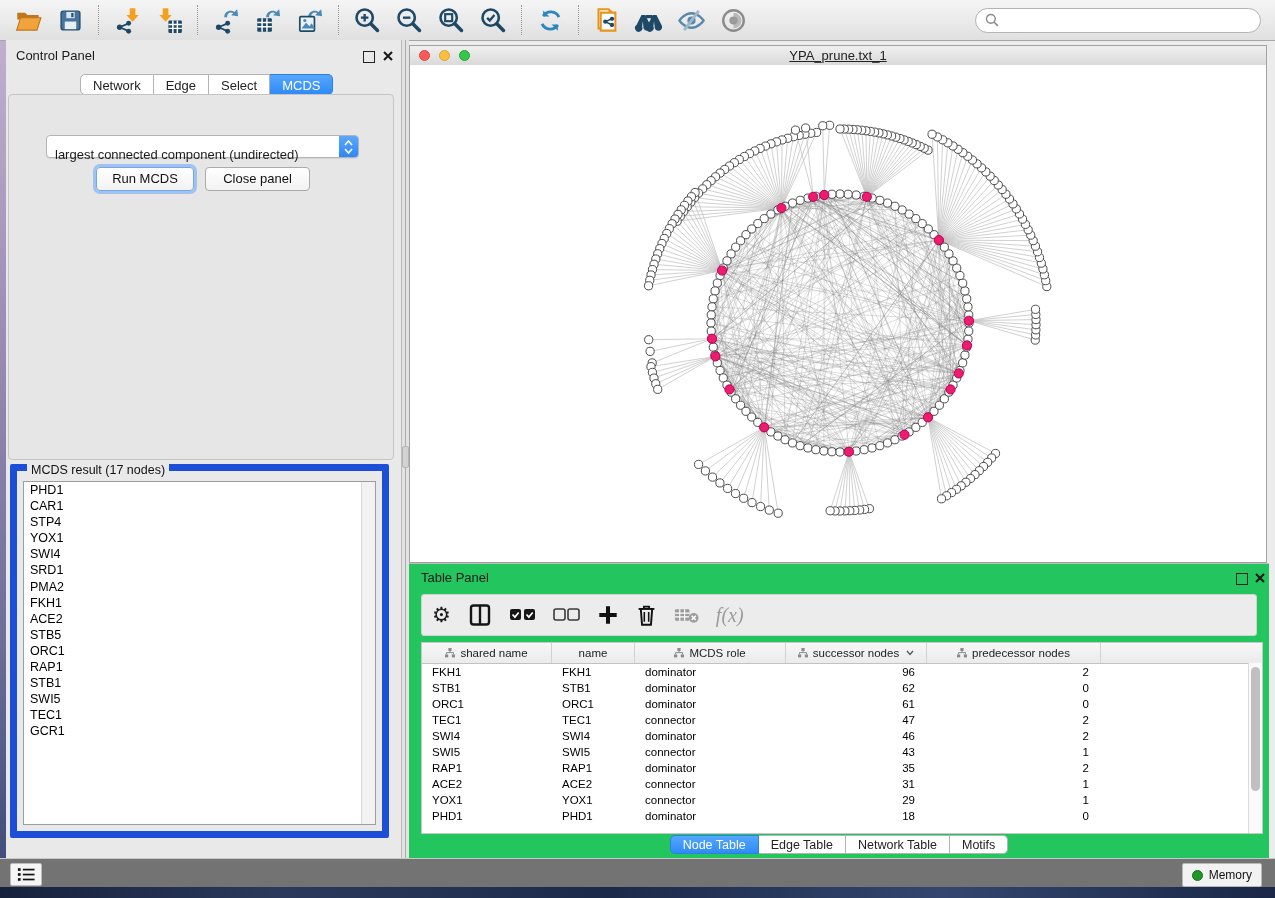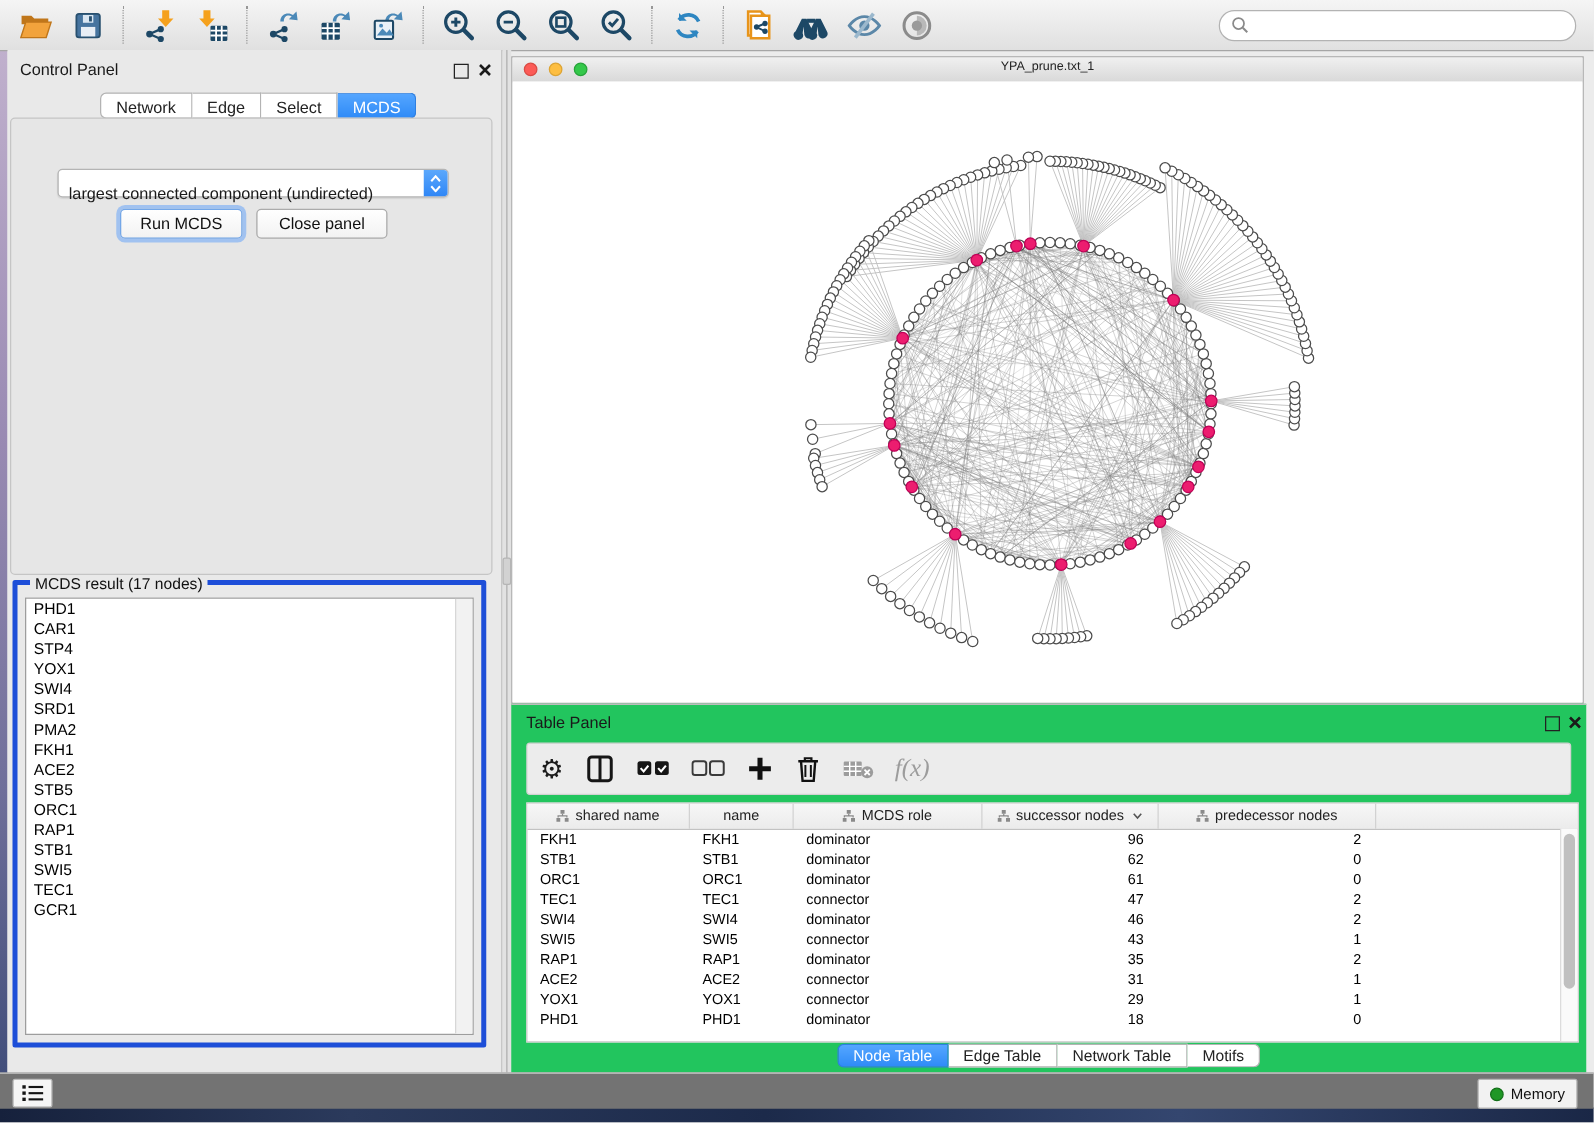--- a/index.html
+++ b/index.html
@@ -39,38 +39,38 @@
   .mac-select{position:absolute;left:37px;top:40px;width:313px;height:23px;background:#fff;
     border:1px solid #b4b4b4;border-radius:4px;box-sizing:border-box;display:flex;align-items:center;
     box-shadow:0 1px 1px rgba(0,0,0,.08);}
   .mac-select .val{flex:1;font-size:13px;padding-left:8px;white-space:nowrap;overflow:hidden;margin-top:16px;}
   .stepper{width:19px;height:21px;border-radius:0 3px 3px 0;background:linear-gradient(180deg,#5ba8fc,#2f86f6);
     display:flex;flex-direction:column;align-items:center;justify-content:center;gap:2px;}
   .btn-row{position:absolute;left:0;right:0;top:72px;height:26px;}
   .mac-btn{position:absolute;height:24px;background:linear-gradient(180deg,#ffffff,#f2f2f2);
     border:1px solid #ababab;border-radius:4px;font-size:13px;color:#111;text-align:center;line-height:22px;box-sizing:border-box;}
   .mac-btn.focus{border-color:#74a7e8;box-shadow:0 0 0 3px rgba(77,151,252,.45);}
-  .mcds-fieldset{position:absolute;left:4px;top:424px;width:379px;height:374px;border:4px solid #1d4ed8;
+  .mcds-fieldset{position:absolute;left:4px;top:424px;width:379px;height:374px;border:7px solid #1d4ed8;
     border-radius:2px;box-sizing:border-box;}
   .mcds-legend{position:absolute;left:10px;top:-8px;background:#e9e9e9;padding:0 4px;font-size:12.5px;color:#111;}
   .mcds-list{position:absolute;left:6px;top:10px;right:6px;bottom:6px;background:#fff;border:1px solid #9d9d9d;
     overflow:hidden;}
   .mcds-scroll{position:absolute;top:0;right:0;bottom:0;width:13px;background:#f2f2f2;border-left:1px solid #d7d7d7;}
   .mcds-item{font-size:12.5px;line-height:16.1px;padding-left:6px;color:#000;}
   
   .vsplit{position:absolute;left:402px;top:40px;width:7px;height:818px;background:#e2e2e2;}
   .vsplit .line{position:absolute;left:3px;top:0;bottom:0;width:1px;background:#adadad;}
   .vsplit .grip{position:absolute;left:0;top:406px;width:7px;height:22px;background:#d2d2d2;border:1px solid #b5b5b5;border-radius:2px;box-sizing:border-box;}
   
   .net-window{position:absolute;left:409px;top:45px;width:858px;height:518px;background:#fff;
     border:1px solid #a2a2a2;box-sizing:border-box;}
   .net-titlebar{position:absolute;left:0;top:0;right:0;height:19px;
     background:linear-gradient(180deg,#f0f0f0,#d9d9d9);border-bottom:1px solid #b3b3b3;}
   .tl{position:absolute;top:4px;width:11px;height:11px;border-radius:50%;box-sizing:border-box;}
-  .net-title{position:absolute;left:0;right:0;top:2px;text-align:center;font-size:10px;color:#222;}
+  .net-title{position:absolute;left:0;right:0;top:2px;text-align:center;font-size:13px;color:#222;text-decoration:underline;}
   .net-canvas{position:absolute;left:0;top:19px;right:0;bottom:0;background:#fff;}
   
   .table-panel{position:absolute;left:409px;top:563px;width:860px;height:295px;background:#22c55e;
     border-top:1px solid #bdbdbd;box-sizing:border-box;}
   .tp-toolbar{position:absolute;left:12px;top:30px;width:836px;height:42px;background:#ececec;
     border:1px solid #d2d2d2;border-radius:3px;display:flex;align-items:center;gap:17px;padding:0 10px;box-sizing:border-box;}
   .tp-icon{display:flex;align-items:center;justify-content:center;height:30px;}
   .fx{font-family:"Liberation Serif",serif;font-style:italic;font-size:20px;color:#9c9c9c;}
   .tbl{position:absolute;left:12px;top:78px;width:842px;height:192px;background:#fff;border:1px solid #c7c7c7;box-sizing:border-box;}
   .tbl-header{display:flex;height:20px;background:linear-gradient(180deg,#f7f7f7,#ebebeb);border-bottom:1px solid #c2c2c2;align-items:flex-end;}

